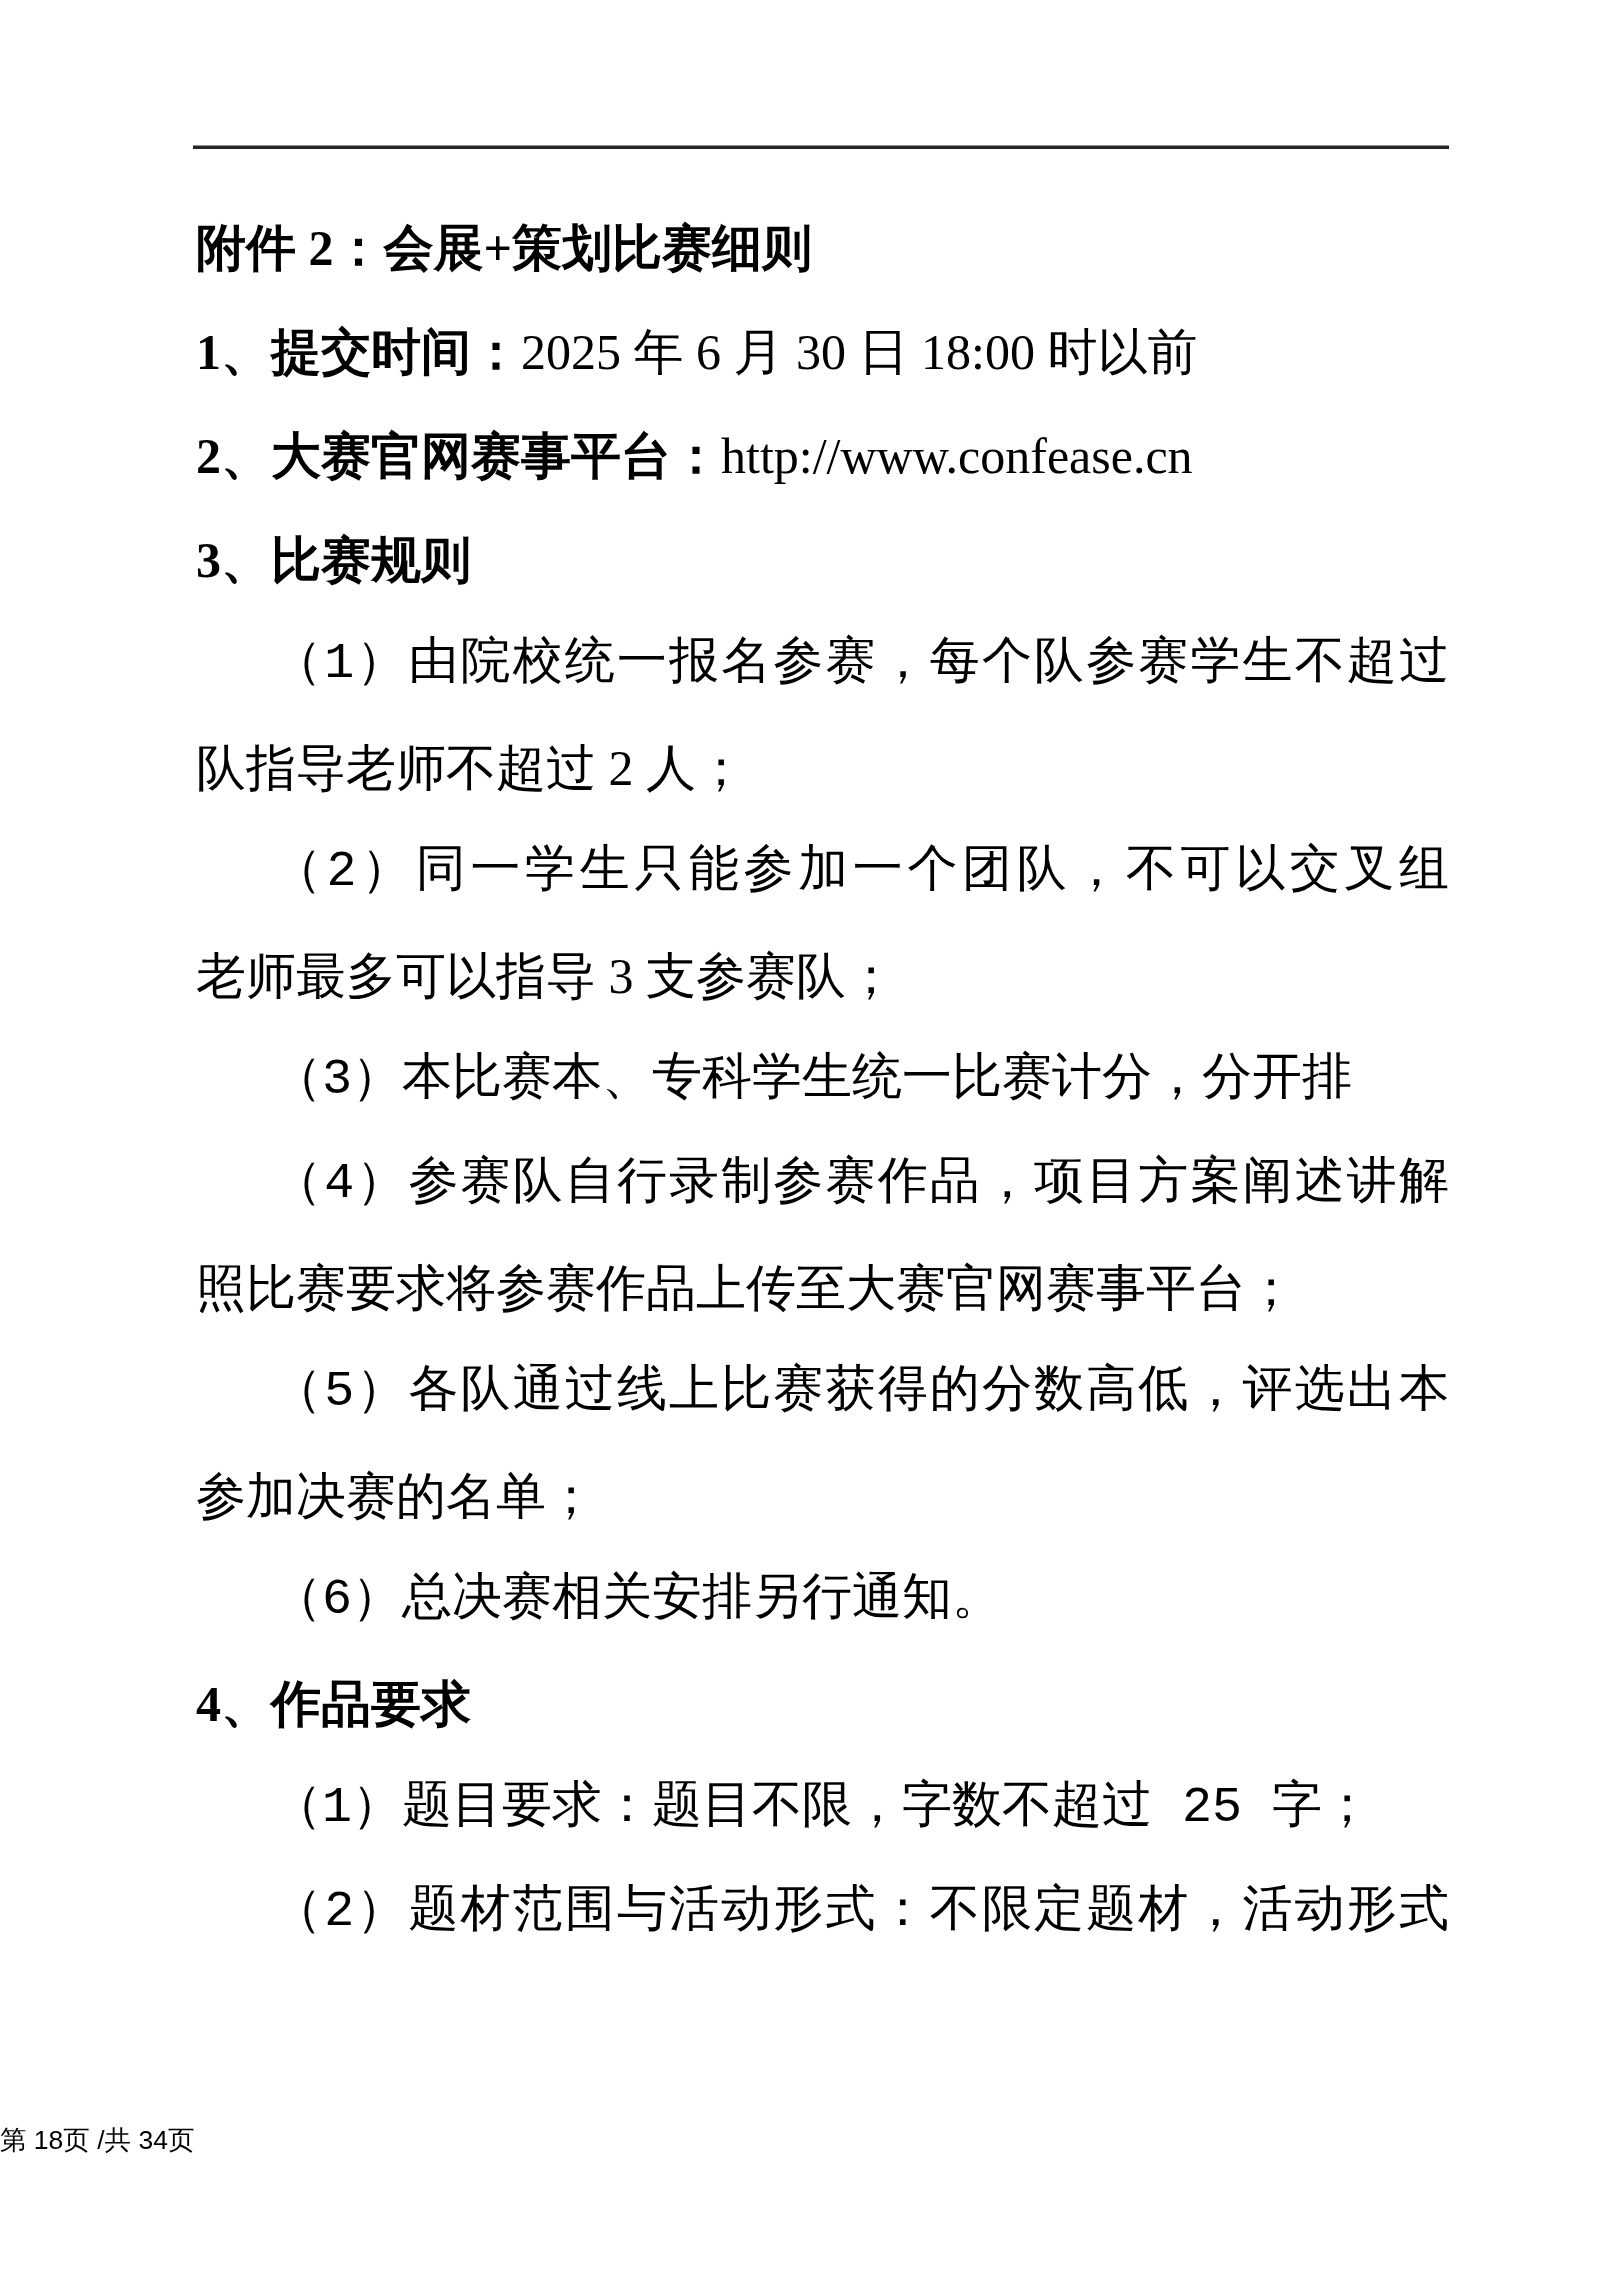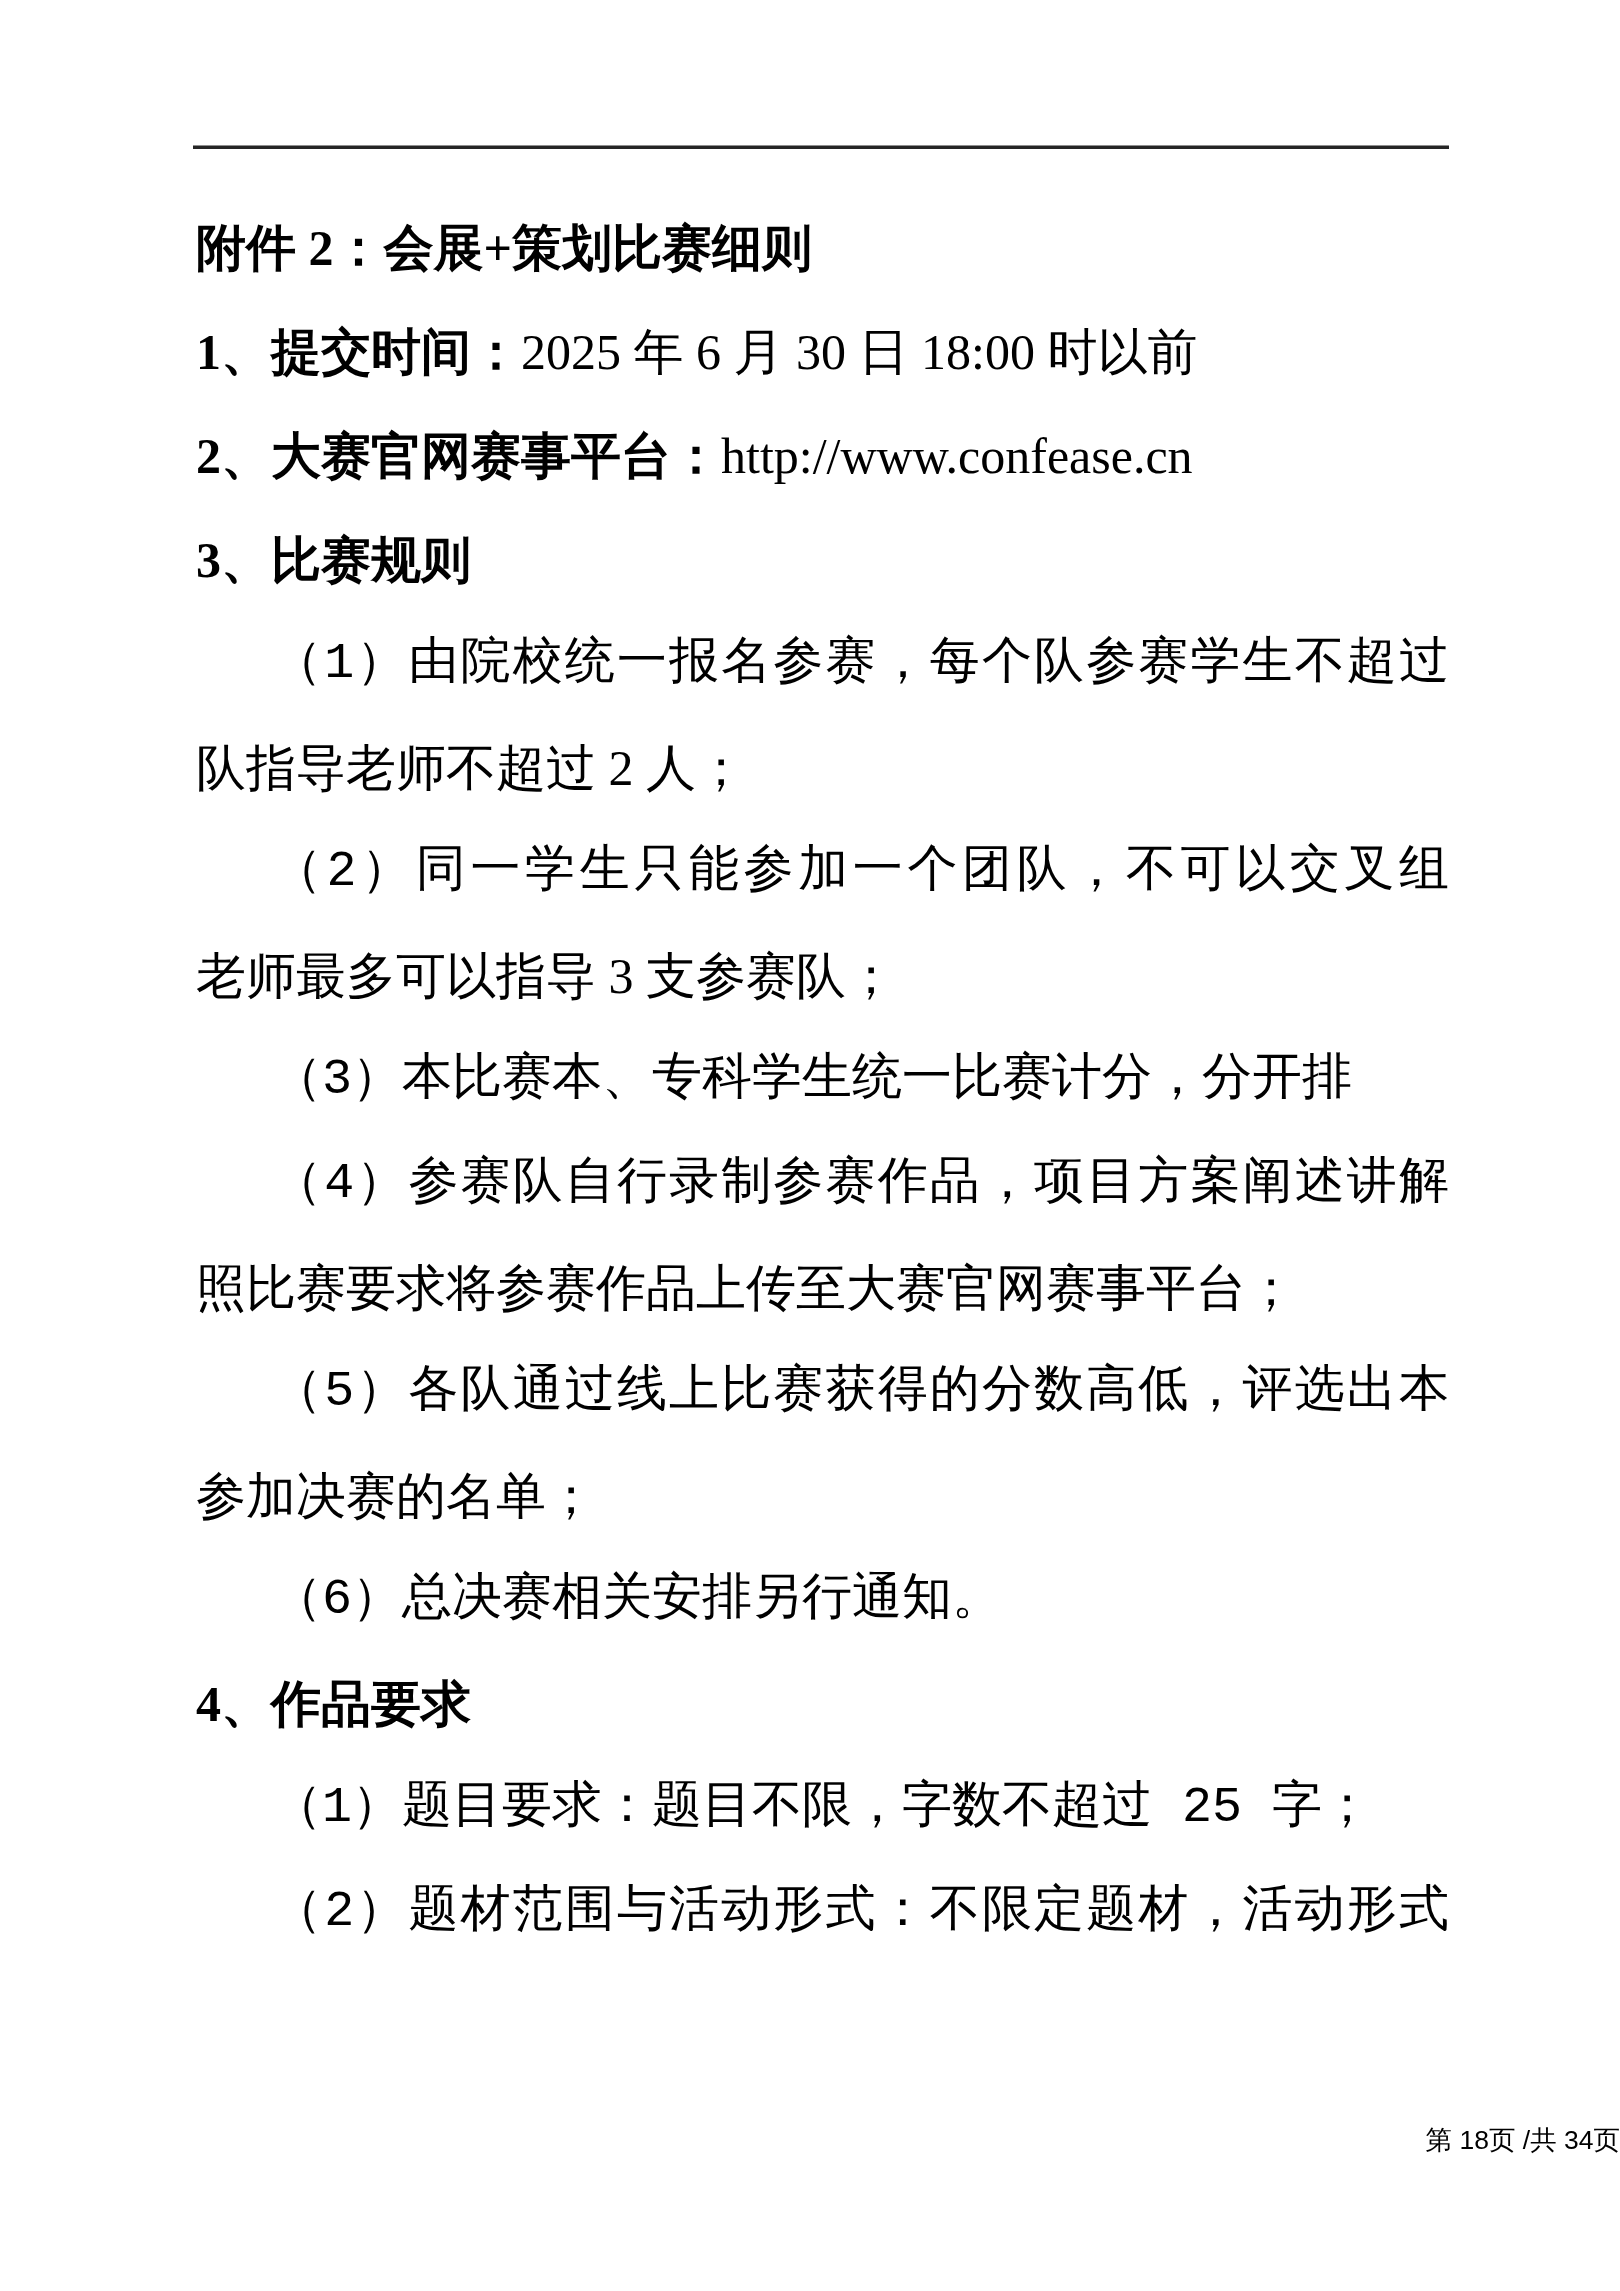--- a/index.html
+++ b/index.html
@@ -47,21 +47,21 @@
     text-justify: inter-character;
   }
   .line .b {
     font-weight: bold;
   }
   .footer {
     position: absolute;
     left: 0;
     right: 0;
     top: 2122px;
-    text-align: right;
+    text-align: left;
     font-family: "Liberation Sans", "DejaVu Sans", sans-serif;
     font-size: 26.5px;
     color: #000000;
   }
 </style>
 </head>
 <body>
 
 <div class="page">
   <div class="header-rule"></div>

